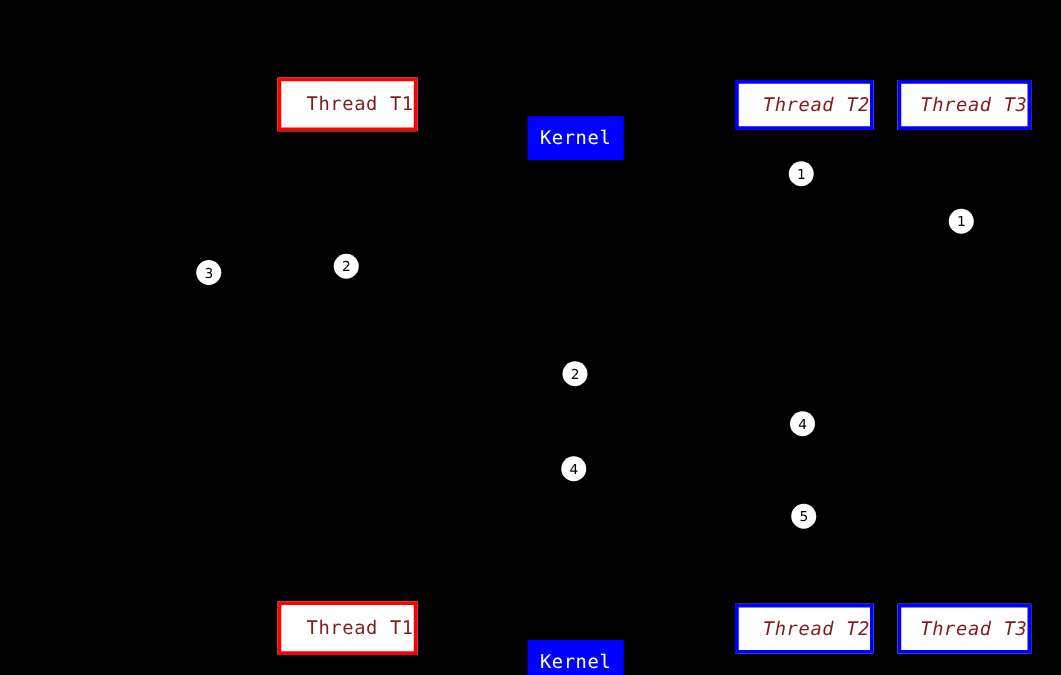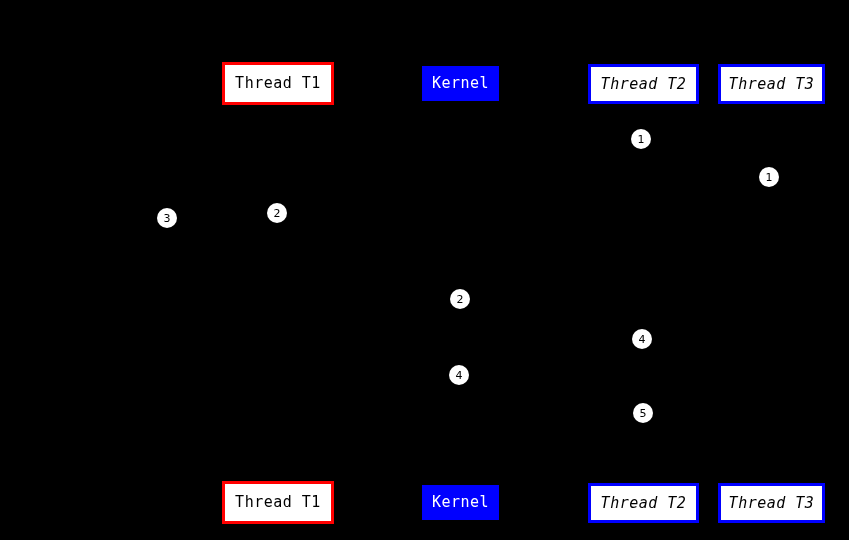--- a/index.html
+++ b/index.html
@@ -25,30 +25,32 @@
     align-items: center;
     justify-content: center;
     white-space: nowrap;
     letter-spacing: 0.5px;
     font-family: "DejaVu Sans Mono", "Liberation Mono", monospace;
     font-size: 15px;
     line-height: 1;
   }
   .participant.boxed {
     background: #FFFFFF;
-    color: #000000;
+    color: #7f1d1d;
     border-style: solid;
     border-width: 3px;
+    justify-content: flex-end;
   }
   .participant.red-box   { border-color: #FF0000; }
   .participant.blue-box  { border-color: #0000FF; font-style: italic; }
   .participant.solid-blue {
     background: #0000FF;
     color: #FFFFFF;
     border: 0;
+    margin-top: 27px;
   }
 
   
   .lifeline {
     position: absolute;
     width: 1px;
     background: #000000;
   }
 
   

